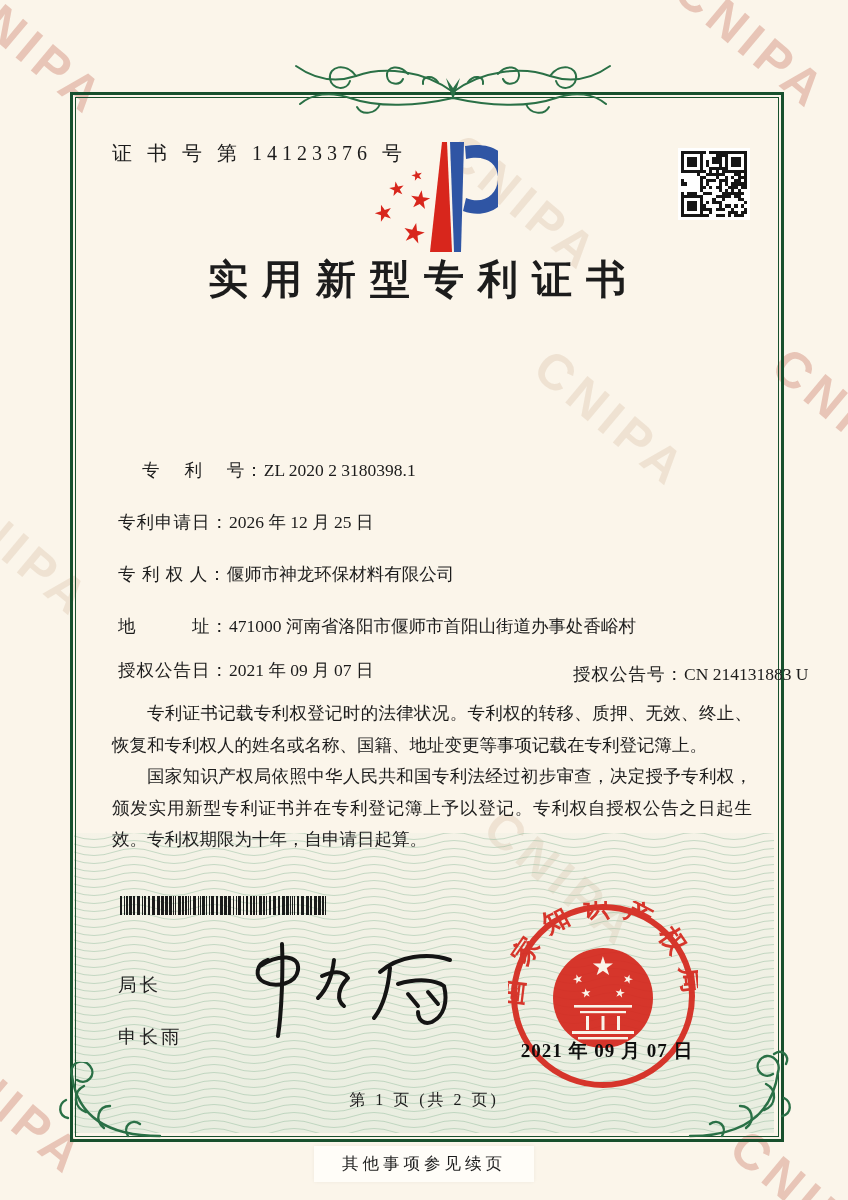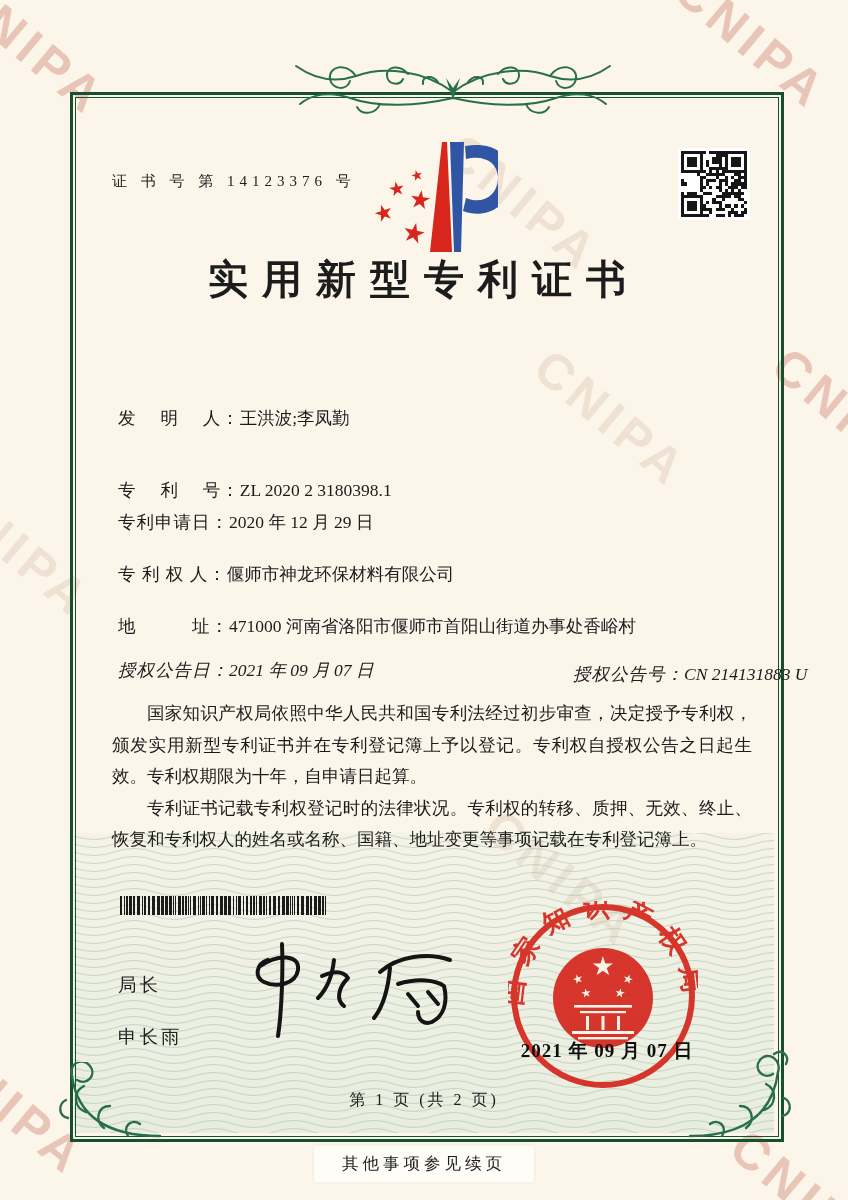--- a/index.html
+++ b/index.html
@@ -25,22 +25,22 @@
   .frame-inner{ position:absolute; inset:2px; border:1px solid #17502d; }
   
   .waves{
     position:absolute; left:74px; top:833px; width:700px; height:300px;
     z-index:0; background:linear-gradient(rgba(213,230,216,0.15), rgba(205,226,209,0.4));
   }
   
   .orn{ position:absolute; z-index:2; }
   
   .cert-no{
-    position:absolute; left:112px; top:140px; font-size:15px;
-    letter-spacing:5px; z-index:2;margin-top:32px;
+    position:absolute; left:112px; top:140px; font-size:20px;
+    letter-spacing:5px; z-index:2;
   }
   .logo{ position:absolute; left:346px; top:140px; z-index:2; }
   .qr{
     position:absolute; left:678px; top:148px; width:72px; height:72px;
     background:#fff; padding:3px; box-sizing:border-box; z-index:2;
   }
   .title{
     position:absolute; left:0; top:252px; width:100%; text-align:center;
     font-size:40px; font-weight:bold; letter-spacing:14px; z-index:2;
   }
@@ -433,45 +433,42 @@
         <rect x="13" y="20" width="1" height="1" fill="#161616"></rect>
         <rect x="15" y="20" width="1" height="1" fill="#161616"></rect>
         <rect x="17" y="20" width="1" height="1" fill="#161616"></rect>
         <rect x="18" y="20" width="1" height="1" fill="#161616"></rect>
         <rect x="19" y="20" width="1" height="1" fill="#161616"></rect>
       </svg>
   </div>
 
   <div class="title">实用新型专利证书</div>
 
-  <div class="fld" style="top:406px;">
-    <span class="lab">发　 明 　人：</span><span>王洪波;李凤勤</span>
-  </div>
-  <div class="fld" style="top:478px;">
+  <div class="fld" style="top:458px;margin-left:24px;">
     <span class="lab">专　 利 　号：</span><span>ZL 2020 2 3180398.1</span>
   </div>
   <div class="fld" style="top:510px;">
-    <span class="lab">专利申请日：</span><span>2020 年 12 月 29 日</span>
+    <span class="lab">专利申请日：</span><span>2026 年 12 月 25 日</span>
   </div>
   <div class="fld" style="top:562px;">
     <span class="lab">专 利 权 人：</span><span>偃师市神龙环保材料有限公司</span>
   </div>
   <div class="fld" style="top:614px;">
     <span class="lab">地　　　址：</span><span>471000  河南省洛阳市偃师市首阳山街道办事处香峪村</span>
   </div>
-  <div class="fld" style="top:658px;font-style:italic;">
+  <div class="fld" style="top:658px;">
     <span class="lab">授权公告日：</span><span>2021 年 09 月 07 日</span>
     <span class="grant-no">
       <span class="lab">授权公告号：</span><span>CN 214131883 U</span>
     </span>
   </div>
 
   <div class="body-text">
+    <p>专利证书记载专利权登记时的法律状况。专利权的转移、质押、无效、终止、恢复和专利权人的姓名或名称、国籍、地址变更等事项记载在专利登记簿上。</p>
     <p>国家知识产权局依照中华人民共和国专利法经过初步审查，决定授予专利权，颁发实用新型专利证书并在专利登记簿上予以登记。专利权自授权公告之日起生效。专利权期限为十年，自申请日起算。</p>
-    <p>专利证书记载专利权登记时的法律状况。专利权的转移、质押、无效、终止、恢复和专利权人的姓名或名称、国籍、地址变更等事项记载在专利登记簿上。</p>
   </div>
 
   <div class="barcode" id="barcode">
       <i style="width:2px;margin-right:2px"></i>
       <i style="width:1px;margin-right:1px"></i>
       <i style="width:2px;margin-right:1px"></i>
       <i style="width:3px;margin-right:1px"></i>
       <i style="width:2px;margin-right:2px"></i>
       <i style="width:3px;margin-right:2px"></i>
       <i style="width:1px;margin-right:1px"></i>

